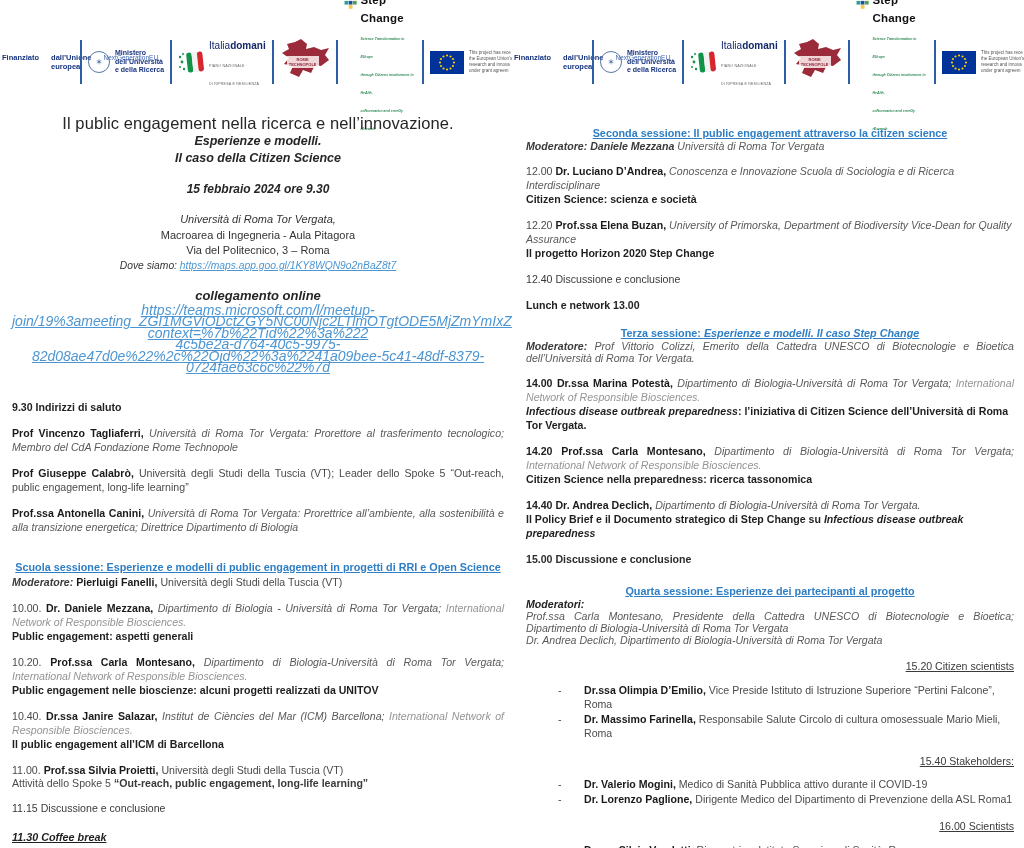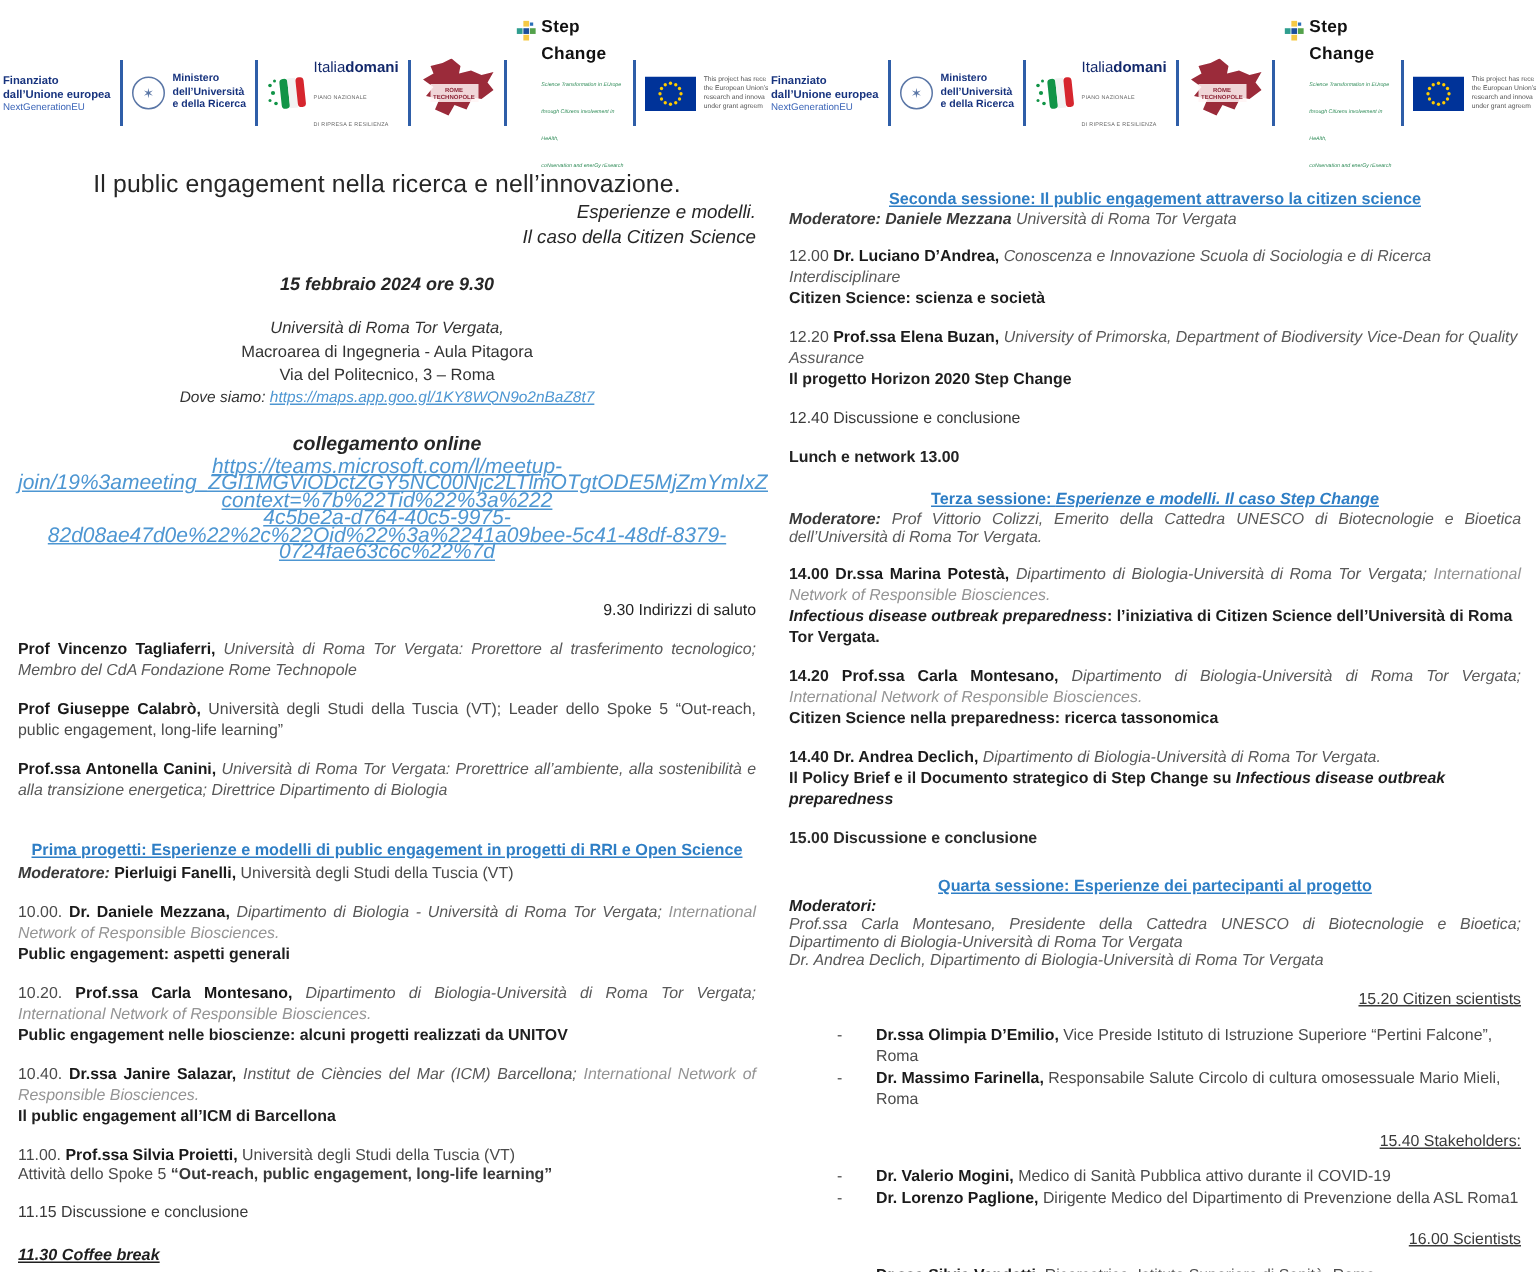--- a/index.html
+++ b/index.html
@@ -5,21 +5,21 @@
   html,body{margin:0;padding:0;}
   body{width:1024px;height:848px;background:#ffffff;overflow:hidden;
        font-family:"Liberation Sans","DejaVu Sans",sans-serif;color:#3a3a3a;}
   .page{position:absolute;top:0;width:512px;height:848px;background:#fff;}
   #pageL{left:0;} #pageR{left:512px;}
 
   
   .logos{display:flex;align-items:center;margin:30px 4px 0 2px;height:64px;gap:6px;}
   .vline{width:2px;height:44px;background:#2f5ea8;flex:none;}
   .lg{flex:none;display:flex;align-items:center;gap:5px;}
-  .lg-funding{flex-direction:column;align-items:flex-start;gap:0;width:72px;}
+  .lg-funding{flex-direction:row;align-items:flex-start;gap:12px;width:72px;}
   .lg-funding .f1{font-size:7.5px;font-weight:bold;color:#17337e;line-height:9px;}
   .lg-funding .f3{font-size:6.5px;color:#3d66b8;line-height:9px;}
   .min-emblem{width:20px;height:20px;border:1.5px solid #5a76a6;border-radius:50%;
               display:flex;align-items:center;justify-content:center;color:#5a76a6;font-size:9px;}
   .min-text{font-size:7px;font-weight:bold;color:#17337e;line-height:8.5px;}
   .it-flag{position:relative;width:26px;height:22px;}
   .it-text .big{font-size:10px;color:#12286b;line-height:11px;}
   .it-text .big b{font-weight:bold;}
   .it-text .tiny{font-size:3.6px;color:#666;line-height:4.6px;letter-spacing:.2px;}
   .rome{position:relative;width:50px;height:46px;}
@@ -29,21 +29,21 @@
   .step-txt .sc{font-size:11.5px;font-weight:bold;color:#111;line-height:11.5px;letter-spacing:.2px;}
   .step-txt .sub{margin-top:3px;font-size:3.5px;color:#2e8b57;line-height:4.5px;}
   .euflag{flex:none;}
   .eu-txt{font-size:4.5px;color:#555;line-height:6px;}
 
   
   .content{padding:20px 8px 0 12px;}
   #pageR .content{padding:32px 10px 0 14px;}
   .centerblk{text-align:center;}
   .title{font-size:16.5px;color:#262626;letter-spacing:.1px;}
-  .sub{font-size:12.5px;font-style:italic;font-weight:400;color:#262626;line-height:17px;text-align:right;}
+  .sub{font-size:12.5px;font-style:italic;font-weight:700;color:#262626;line-height:17px;}
   .sub:first-of-type{margin-top:3px;}
   .date{margin-top:15px;font-size:12px;font-weight:bold;font-style:italic;color:#262626;}
   .venue{font-size:11px;line-height:15.5px;color:#333;}
   .venue.first{margin-top:16px;font-style:italic;}
   .dove{margin-top:1px;font-size:10.3px;font-style:italic;color:#333;}
   .online{margin-top:17px;font-size:13px;font-weight:bold;font-style:italic;color:#262626;}
   .teams{margin-top:2px;font-size:14px;font-style:italic;line-height:11.5px;}
   .link{color:#4d96d2;text-decoration:underline;cursor:pointer;}
   .tl{display:block;}
 
@@ -54,21 +54,21 @@
   .tm{color:#4a4a4a;}
   .tmb{color:#222;font-weight:bold;}
   .nm{font-weight:bold;color:#1a1a1a;}
   .rg{color:#4a4a4a;}
   .af{font-style:italic;color:#595959;}
   .af2{font-style:italic;color:#949494;}
   .b{font-weight:bold;} .i{font-style:italic;} .bi{font-weight:bold;font-style:italic;}
   .shead{font-size:10.8px;font-weight:600;color:#2e7ec5;text-decoration:underline;
          margin:18px 0 0;line-height:14px;text-align:center;}
   .mt18{margin-top:18px;} .mt14{margin-top:14px;} .mt26{margin-top:26px;}
-  .saluto{margin-top:26px;font-weight:normal;color:#222;text-align:right;}
+  .saluto{margin-top:26px;font-weight:bold;color:#222;}
   .coffee{margin-top:16px;font-size:10.8px;font-weight:bold;font-style:italic;
           text-decoration:underline;color:#1f1f1f;}
   .gh{margin-top:14px;font-size:10.6px;color:#3a3a3a;text-decoration:underline;text-align:right;}
   .bul{position:relative;font-size:10.6px;line-height:14.5px;margin:0;padding-left:58px;}
   .bul::before{content:"-";position:absolute;left:32px;color:#4a4a4a;}
 </style>
 </head>
 <body>
 
 <div class="page" id="pageL">
@@ -194,21 +194,21 @@
     </p>
     <p class="para jus">
       <span class="nm">Prof Giuseppe Calabrò,</span>
       <span class="rg">Università degli Studi della Tuscia (VT); Leader dello Spoke 5 “Out-reach, public engagement, long-life learning”</span>
     </p>
     <p class="para jus">
       <span class="nm">Prof.ssa Antonella Canini,</span>
       <span class="af">Università di Roma Tor Vergata: Prorettrice all’ambiente, alla sostenibilità e alla transizione energetica; Direttrice Dipartimento di Biologia</span>
     </p>
 
-    <p class="shead mt26">Prima progetti: Esperienze e modelli di public engagement in progetti di RRI e Open Science</p>
+    <p class="shead mt26">Scuola sessione: Esperienze e modelli di public engagement in progetti di RRI e Open Science</p>
     <p class="para" style="margin-top:1px">
       <span class="bi">Moderatore:</span>
       <span class="nm">Pierluigi Fanelli,</span>
       <span class="rg">Università degli Studi della Tuscia (VT)</span>
     </p>
 
     <p class="para jus">
       <span class="tm">10.00.</span>
       <span class="nm">Dr. Daniele Mezzana,</span>
       <span class="af">Dipartimento di Biologia - Università di Roma Tor Vergata;</span>

